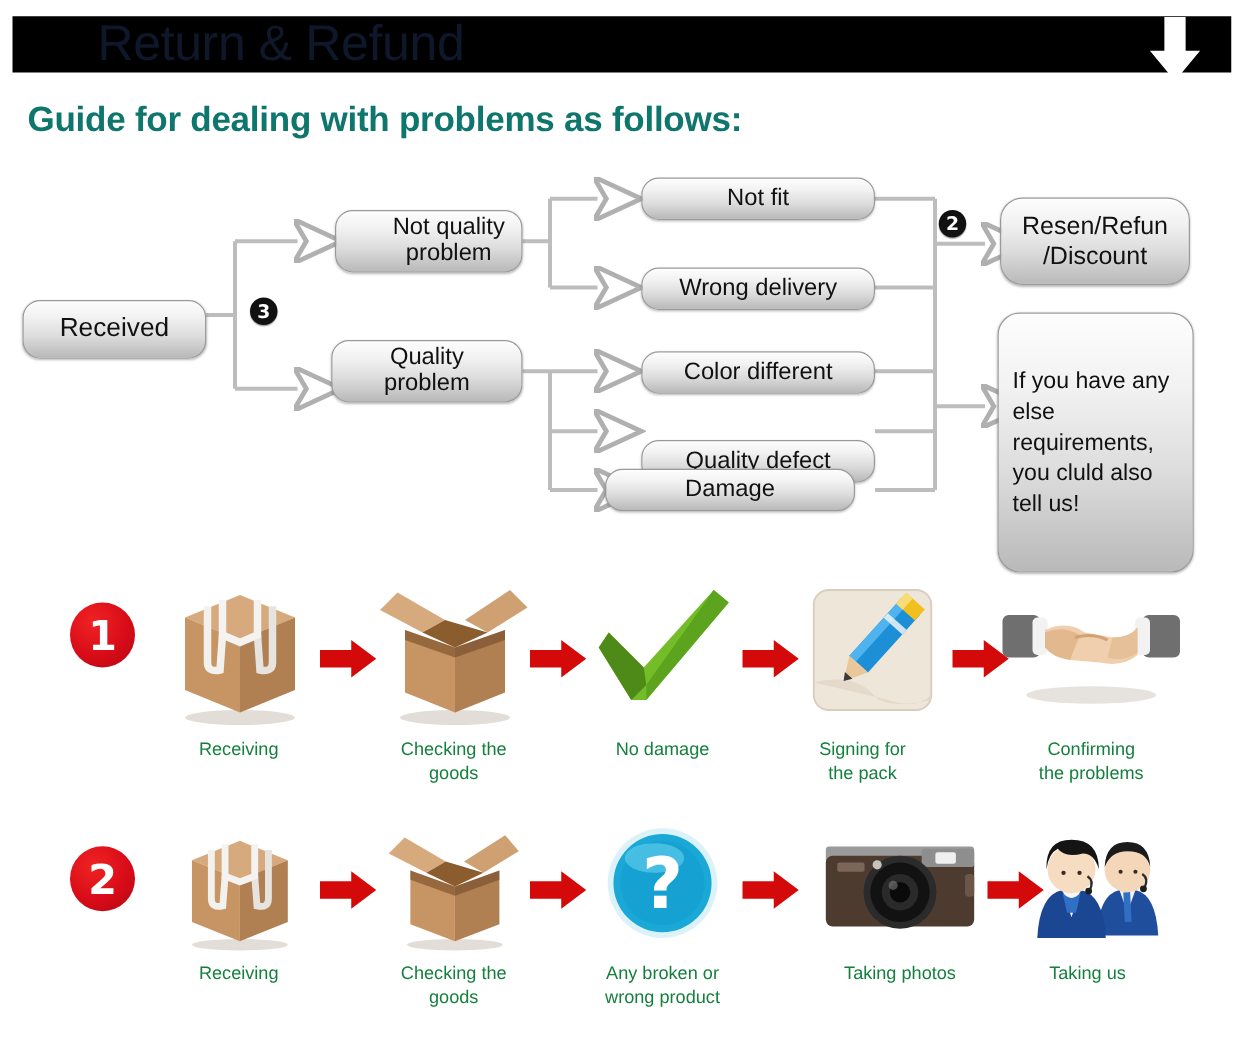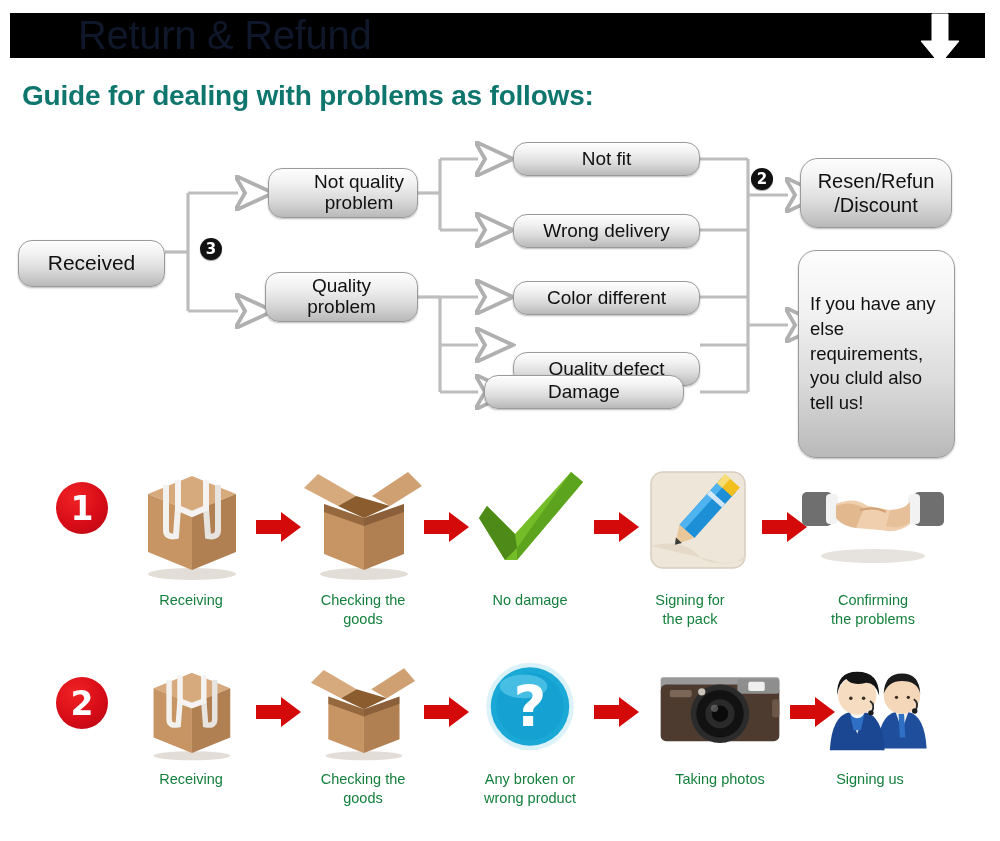--- a/index.html
+++ b/index.html
@@ -462,17 +462,17 @@
             <path d="M48,58 L56,82 L64,58 Z" fill="#f7f7f7"></path>
             <path d="M48,60 Q56,70 64,60 L60,78 L52,78 Z" fill="#2f6fc4"></path>
             <circle cx="56" cy="40" r="21" fill="#f6dcc0"></circle>
             <path d="M34,40 Q33,14 56,14 Q80,14 80,40 Q76,26 66,26 Q50,30 44,22 Q36,26 34,40 Z" fill="#141414"></path>
             <circle cx="49" cy="43" r="1.9" fill="#3a2b20"></circle>
             <circle cx="63" cy="43" r="1.9" fill="#3a2b20"></circle>
             <path d="M70,46 Q76,50 72,58" fill="none" stroke="#2b2b2b" stroke-width="2"></path>
             <circle cx="71" cy="59" r="3" fill="#1d1d1d"></circle>
           </svg>
         </div>
-        <div class="step-label">Signing us</div>
+        <div class="step-label">Taking us</div>
       </div>
     </div>
   </div>
 </div>
 
 </body></html>

